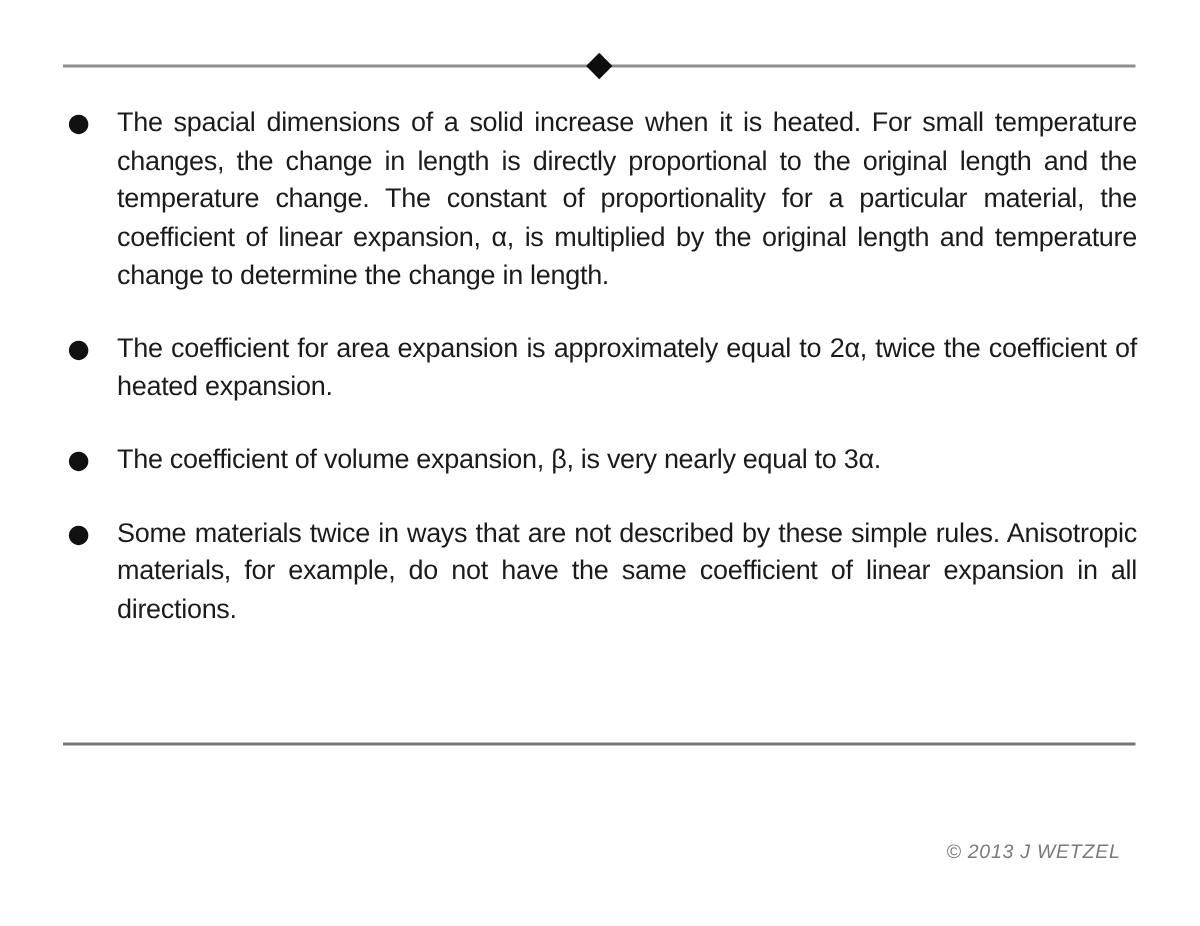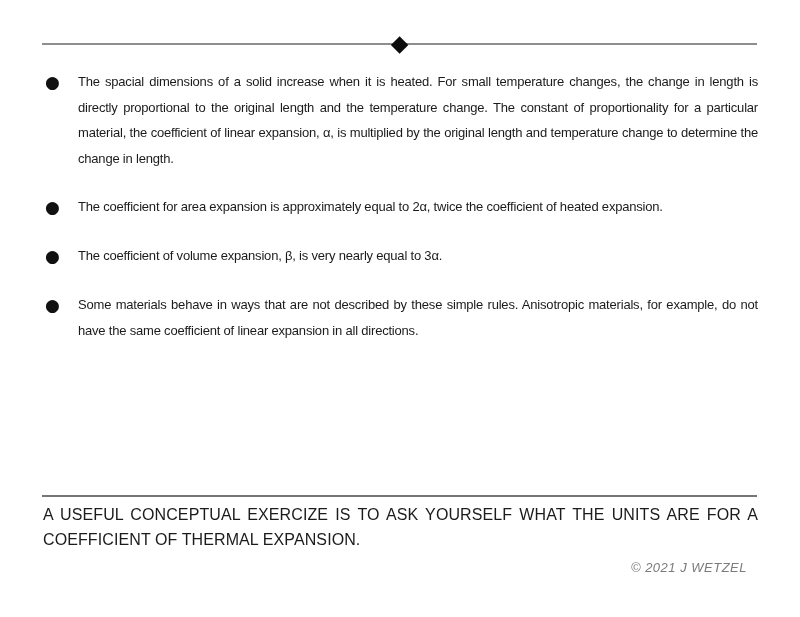--- a/index.html
+++ b/index.html
@@ -52,21 +52,21 @@
   .marker {
     flex: none;
     width: 33px;
     font-family: "DejaVu Sans", sans-serif;
     font-size: 17px;
     line-height: 26px;
     color: var(--bullet, #111111);
   }
   .bullet-text {
     flex: 1;
-    font-size: 13px;
+    font-size: 18px;
     line-height: 25.5px;
     letter-spacing: -0.2px;
     text-align: justify;
   }
   .footer-divider {
     position: absolute;
     top: 495px;
     left: 42px;
     right: 43px;
     border-top: 2px solid var(--rule-bottom, #757575);
@@ -113,24 +113,23 @@
       <p class="bullet-text">The coefficient for area expansion is approximately equal to 2α, twice the coefficient of heated expansion.</p>
     </div>
 
     <div class="bullet-item">
       <span class="marker">●</span>
       <p class="bullet-text">The coefficient of volume expansion, β, is very nearly equal to 3α.</p>
     </div>
 
     <div class="bullet-item">
       <span class="marker">●</span>
-      <p class="bullet-text">Some materials behave in ways that are not described by these simple rules.  Anisotropic materials, for example, do not have the same coefficient of linear expansion in all directions.</p>
+      <p class="bullet-text">Some materials twice in ways that are not described by these simple rules.  Anisotropic materials, for example, do not have the same coefficient of linear expansion in all directions.</p>
     </div>
 
   </div>
 
   <div class="footer-divider"></div>
 
-  <p class="footer-note">A USEFUL CONCEPTUAL EXERCIZE IS TO ASK YOURSELF WHAT THE UNITS ARE FOR A COEFFICIENT OF THERMAL EXPANSION.</p>
 
-  <p class="copyright">© 2021 J WETZEL</p>
+  <p class="copyright">© 2013 J WETZEL</p>
 
 </div>
 
 </body></html>

